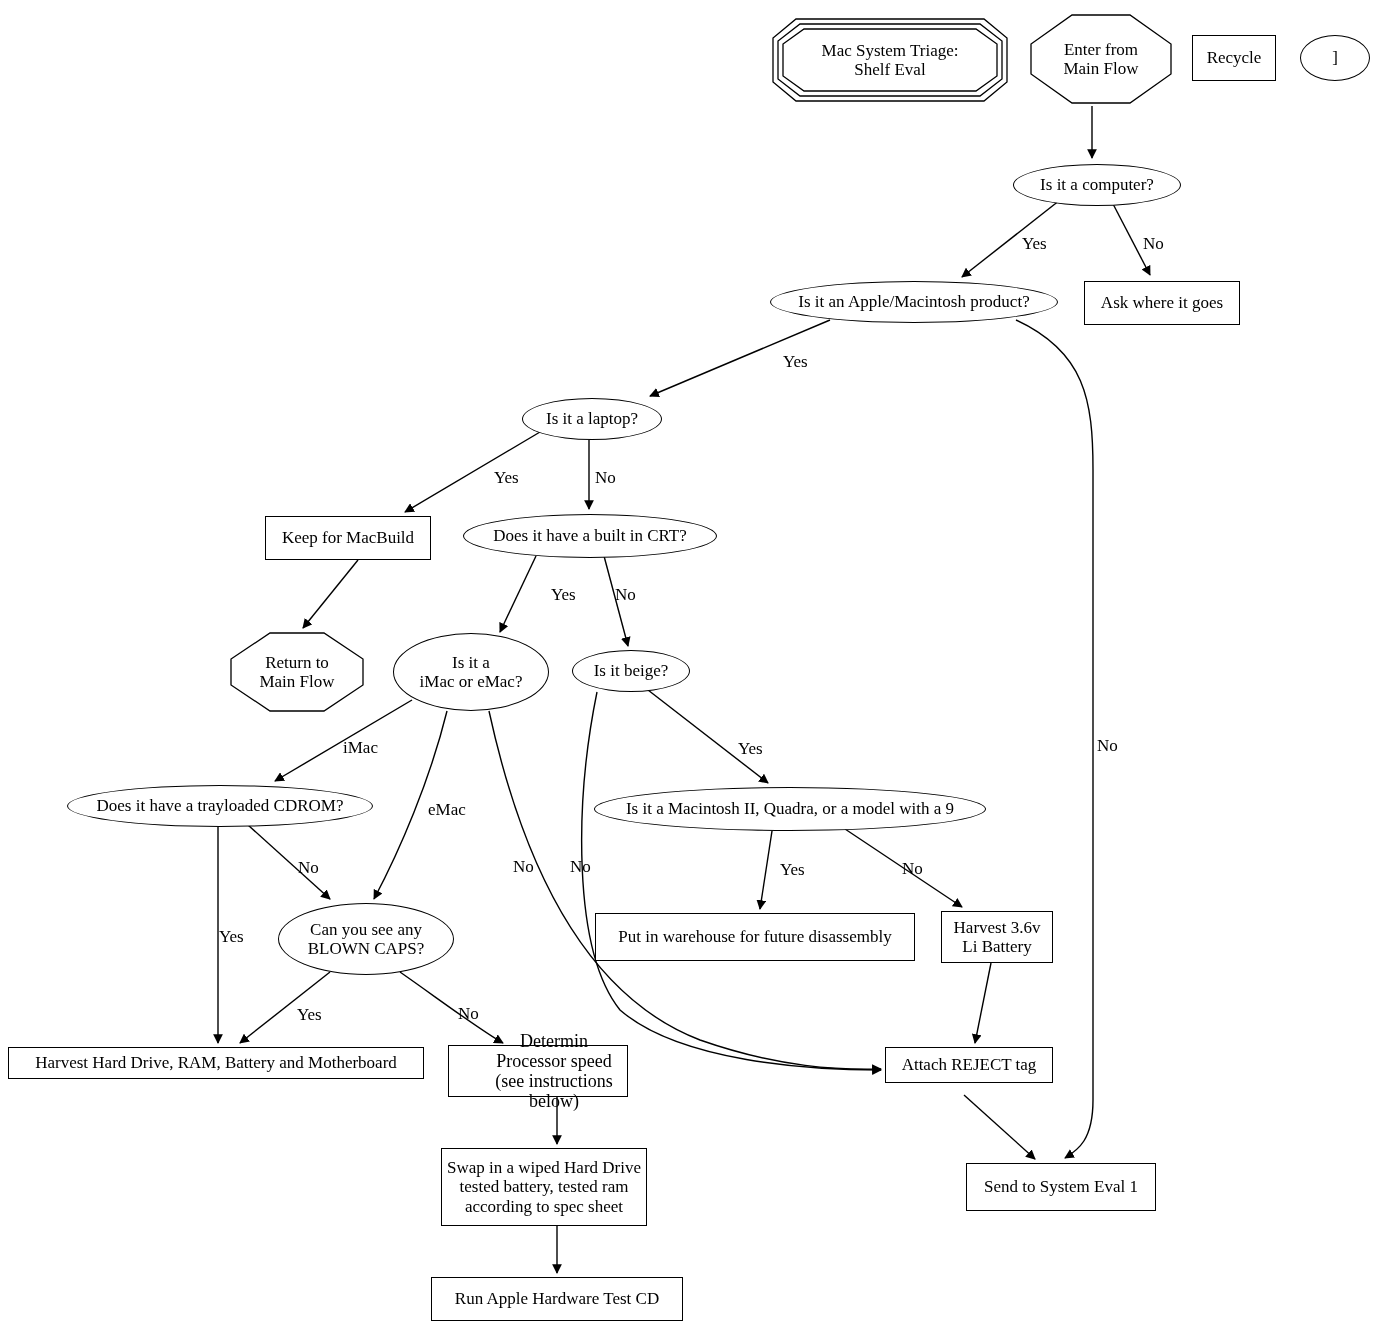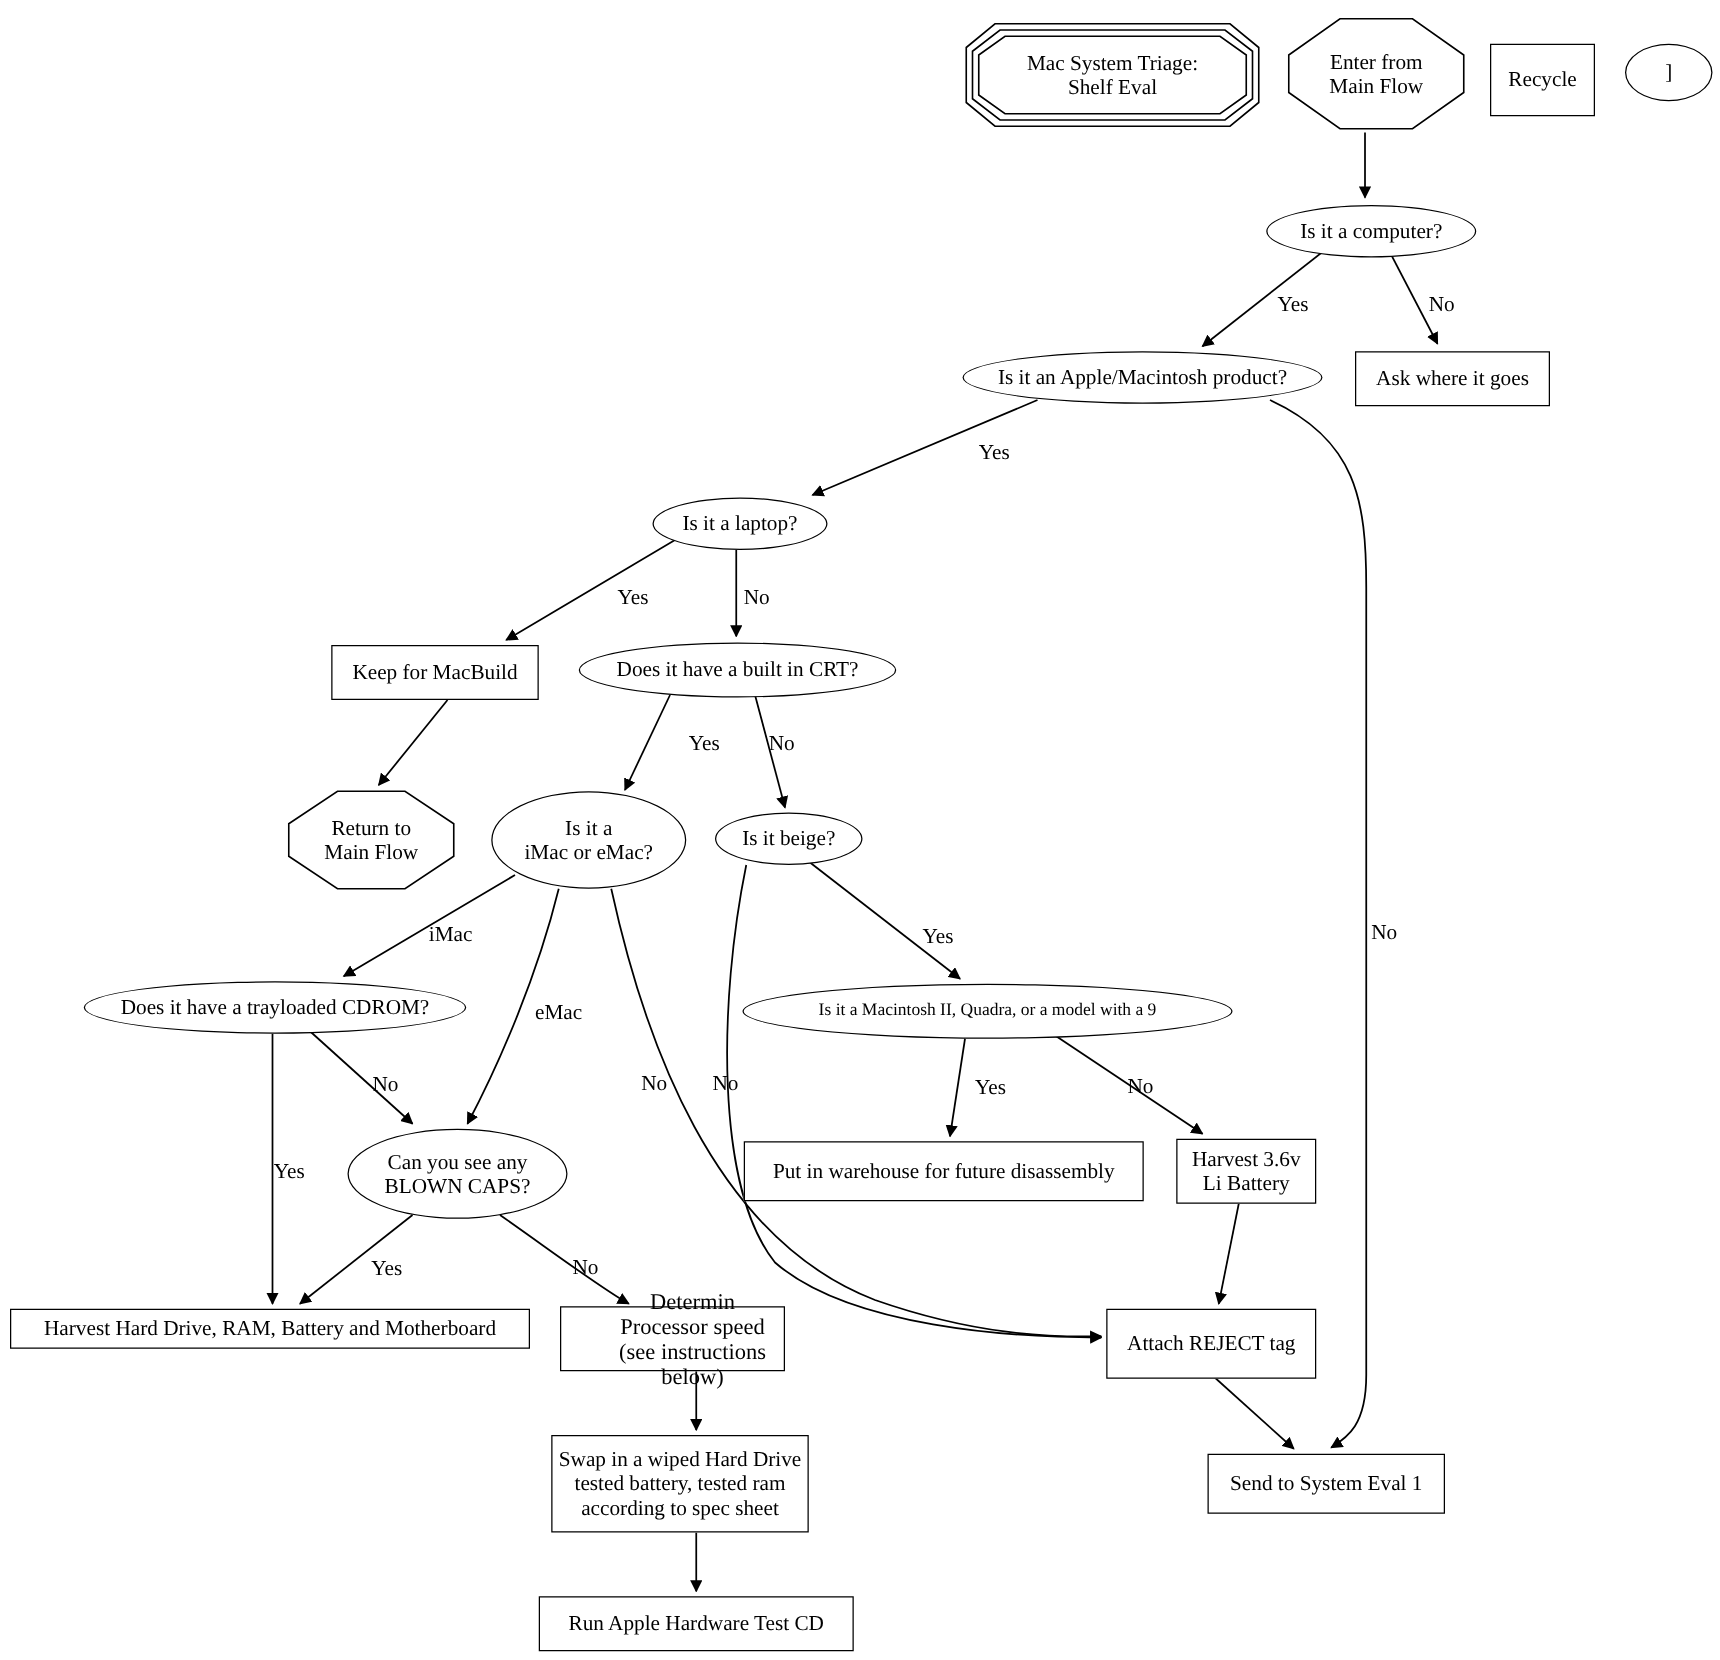--- a/index.html
+++ b/index.html
@@ -149,21 +149,21 @@
   </div>
 
   <div class="node octagon" style="left:1030px; top:14px; width:142px; height:90px; font-size:17px;">
     <svg class="oct-shape" viewBox="0 0 142 90" preserveAspectRatio="none">
       <polygon points="42,1 100,1 141,30 141,60 100,89 42,89 1,60 1,30" fill="#fff" stroke="#000" stroke-width="1.3"></polygon>
     </svg>
     <span class="lbl oct-label">Enter from
 Main Flow</span>
   </div>
 
-  <div class="node box" style="left:1192px; top:35px; width:84px; height:58px; font-size:17px;">
+  <div class="node box" style="left:1192px; top:35px; width:84px; height:46px; font-size:17px;">
     <span class="lbl">Recycle</span>
   </div>
 
   <div class="node ellipse" style="left:1300px; top:35px; width:70px; height:46px; font-size:17px;">
     <span class="lbl">]</span>
   </div>
 
   <div class="node ellipse" style="left:1013px; top:164px; width:168px; height:42px; font-size:17px;">
     <span class="lbl">Is it a computer?</span>
   </div>
@@ -202,21 +202,21 @@
   </div>
 
   <div class="node ellipse" style="left:572px; top:650px; width:118px; height:42px; font-size:17px;">
     <span class="lbl">Is it beige?</span>
   </div>
 
   <div class="node ellipse" style="left:67px; top:785px; width:306px; height:42px; font-size:17px;">
     <span class="lbl">Does it have a trayloaded CDROM?</span>
   </div>
 
-  <div class="node ellipse" style="left:594px; top:787px; width:392px; height:44px; font-size:14px;">
+  <div class="node ellipse" style="left:594px; top:787px; width:392px; height:44px; font-size:17px;">
     <span class="lbl">Is it a Macintosh II, Quadra, or a model with a 9</span>
   </div>
 
   <div class="node ellipse" style="left:278px; top:903px; width:176px; height:72px; font-size:17px;">
     <span class="lbl">Can you see any
 BLOWN CAPS?</span>
   </div>
 
   <div class="node box" style="left:595px; top:913px; width:320px; height:48px; font-size:17px;">
     <span class="lbl">Put in warehouse for future disassembly</span>
@@ -229,21 +229,21 @@
 
   <div class="node box" style="left:8px; top:1047px; width:416px; height:32px; font-size:17px;">
     <span class="lbl">Harvest Hard Drive, RAM, Battery and Motherboard</span>
   </div>
 
   <div class="node box" style="left:448px; top:1045px; width:180px; height:52px; font-size:18px;padding-left:32px;">
     <span class="lbl">Determin Processor speed
 (see instructions below)</span>
   </div>
 
-  <div class="node box" style="left:885px; top:1047px; width:168px; height:56px; font-size:17px;">
+  <div class="node box" style="left:885px; top:1047px; width:168px; height:36px; font-size:17px;">
     <span class="lbl">Attach REJECT tag</span>
   </div>
 
   <div class="node box" style="left:441px; top:1148px; width:206px; height:78px; font-size:17px;">
     <span class="lbl">Swap in a wiped Hard Drive
 tested battery, tested ram
 according to spec sheet</span>
   </div>
 
   <div class="node box" style="left:966px; top:1163px; width:190px; height:48px; font-size:17px;">

